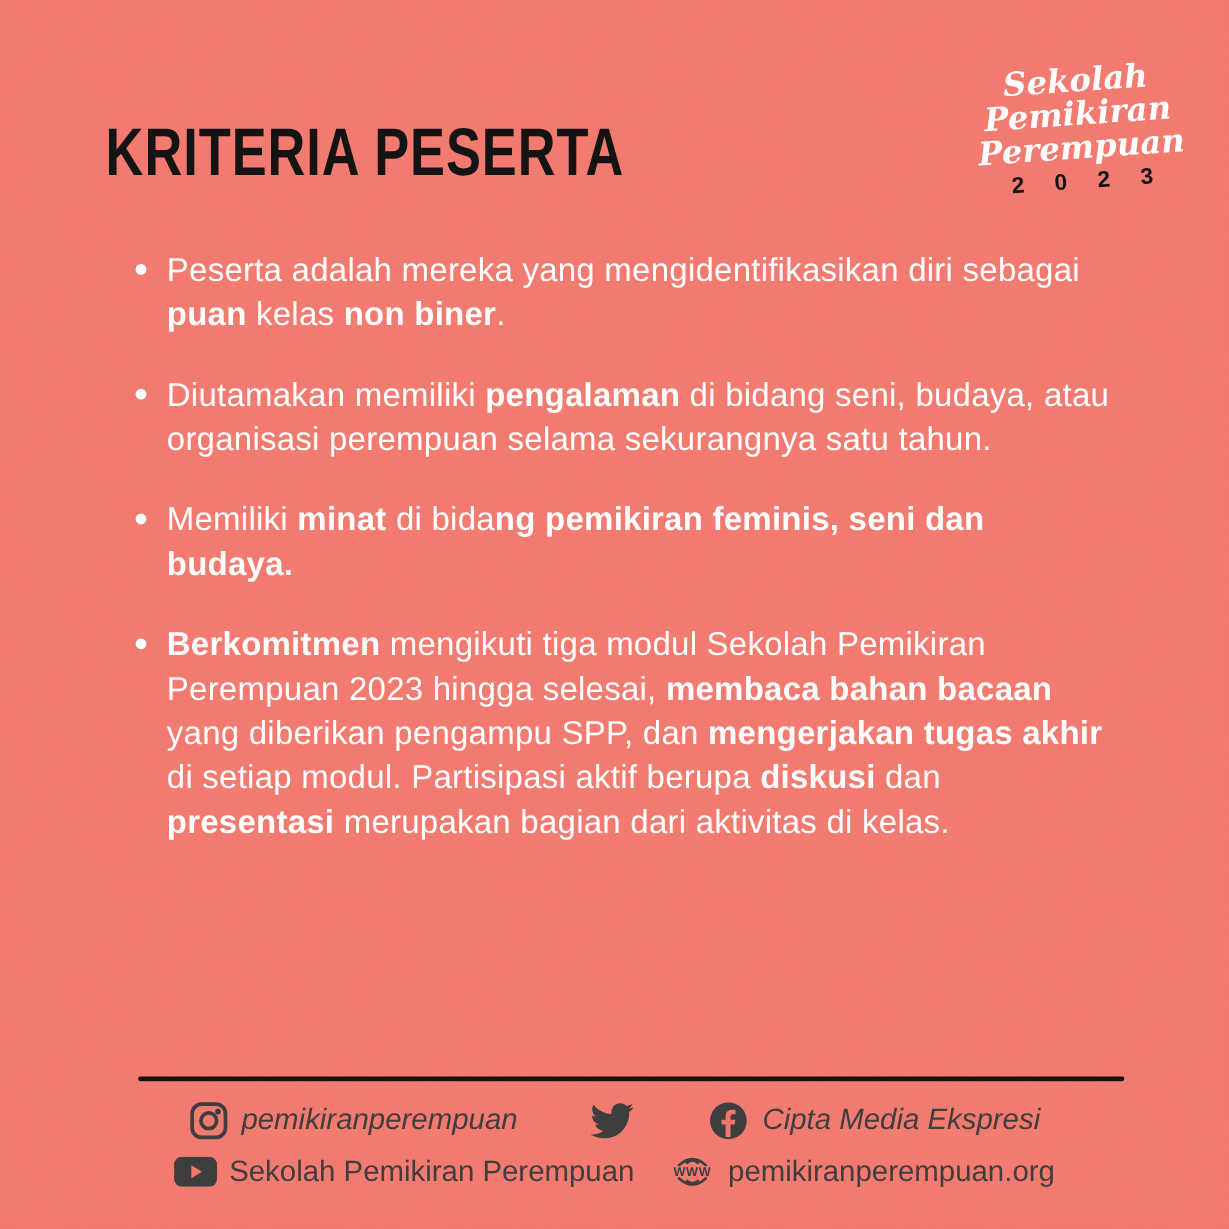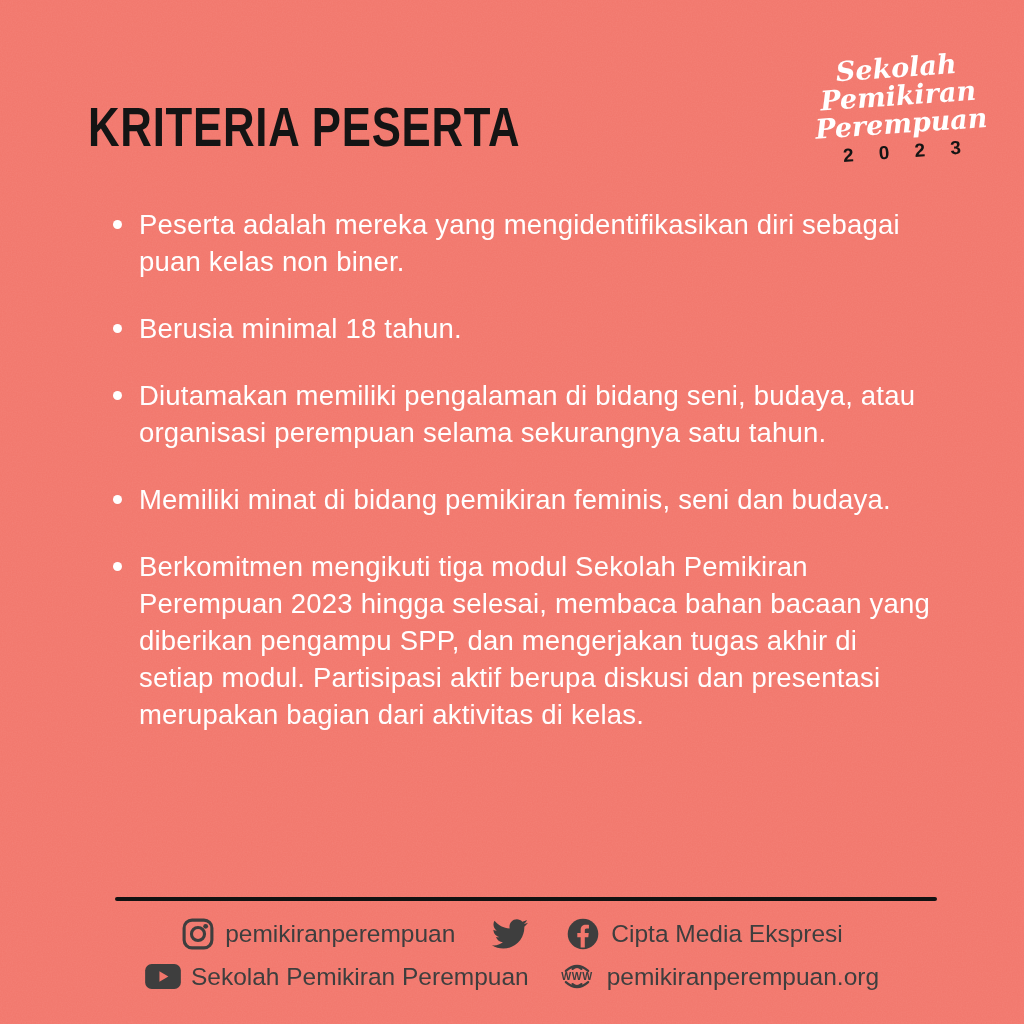--- a/index.html
+++ b/index.html
@@ -37,32 +37,32 @@
   ul.criteria{
     list-style:none;margin:0;padding:0;
     position:absolute;left:112px;top:206px;width:818px;
     color:#ffffff;font-size:27.5px;line-height:37px;letter-spacing:.2px;
   }
   li.bullet{position:relative;padding-left:27px;margin-bottom:30px;}
   li.bullet::before{
     content:"";position:absolute;left:1px;top:14px;
     width:9px;height:9px;border-radius:50%;background:#ffffff;
   }
-  .b{font-weight:normal;margin-top:38px;}
+  .b{font-weight:bold;margin-top:38px;}
 
   
   .divider{
     position:absolute;left:115px;top:897px;width:822px;height:4px;
     background:#121212;border-radius:2px;
   }
   .social-row{
     position:absolute;left:0;width:1024px;
     display:flex;justify-content:center;align-items:center;
   }
-  .row1{top:916px;gap:37px;}
+  .row1{top:916px;gap:61px;font-style:italic;}
   .row2{top:962px;gap:28px;}
   .social-item{display:flex;align-items:center;gap:10px;}
   .social-item .label{color:#3E3E3E;font-size:24.5px;white-space:nowrap;}
   .icon{display:flex;align-items:flex-start;}
 </style>
 </head>
 <body>
 
 <svg class="texture" width="1024" height="1024" aria-hidden="true">
   <filter id="paper">
@@ -76,21 +76,20 @@
 
 <div class="logo">
   <div class="script">Sekolah</div>
   <div class="script">Pemikiran</div>
   <div class="script">Perempuan</div>
   <div class="year">2 0 2 3</div>
 </div>
 
 <ul class="criteria">
     <li class="bullet"><span>Peserta adalah mereka yang mengidentifikasikan diri sebagai </span><span class="b">puan</span><span> kelas </span><span class="b">non biner</span><span>.</span></li>
-    <li class="bullet"><span>Berusia </span><span class="b">minimal 18 tahun</span><span>.</span></li>
     <li class="bullet"><span>Diutamakan memiliki </span><span class="b">pengalaman</span><span> di bidang seni, budaya, atau organisasi perempuan selama sekurangnya satu tahun.</span></li>
     <li class="bullet"><span>Memiliki </span><span class="b">minat</span><span> di bida</span><span class="b">ng pemikiran feminis, seni dan budaya.</span></li>
     <li class="bullet"><span class="b">Berkomitmen</span><span> mengikuti tiga modul Sekolah Pemikiran Perempuan 2023 hingga selesai, </span><span class="b">membaca bahan bacaan</span><span> yang diberikan pengampu SPP, dan </span><span class="b">mengerjakan tugas akhir</span><span> di setiap modul. Partisipasi aktif berupa </span><span class="b">diskusi</span><span> dan </span><span class="b">presentasi</span><span> merupakan bagian dari aktivitas di kelas.</span></li>
   </ul>
 
 <div class="divider"></div>
 
 <div class="social-row row1">
   <div class="social-item">
     <span class="icon">

